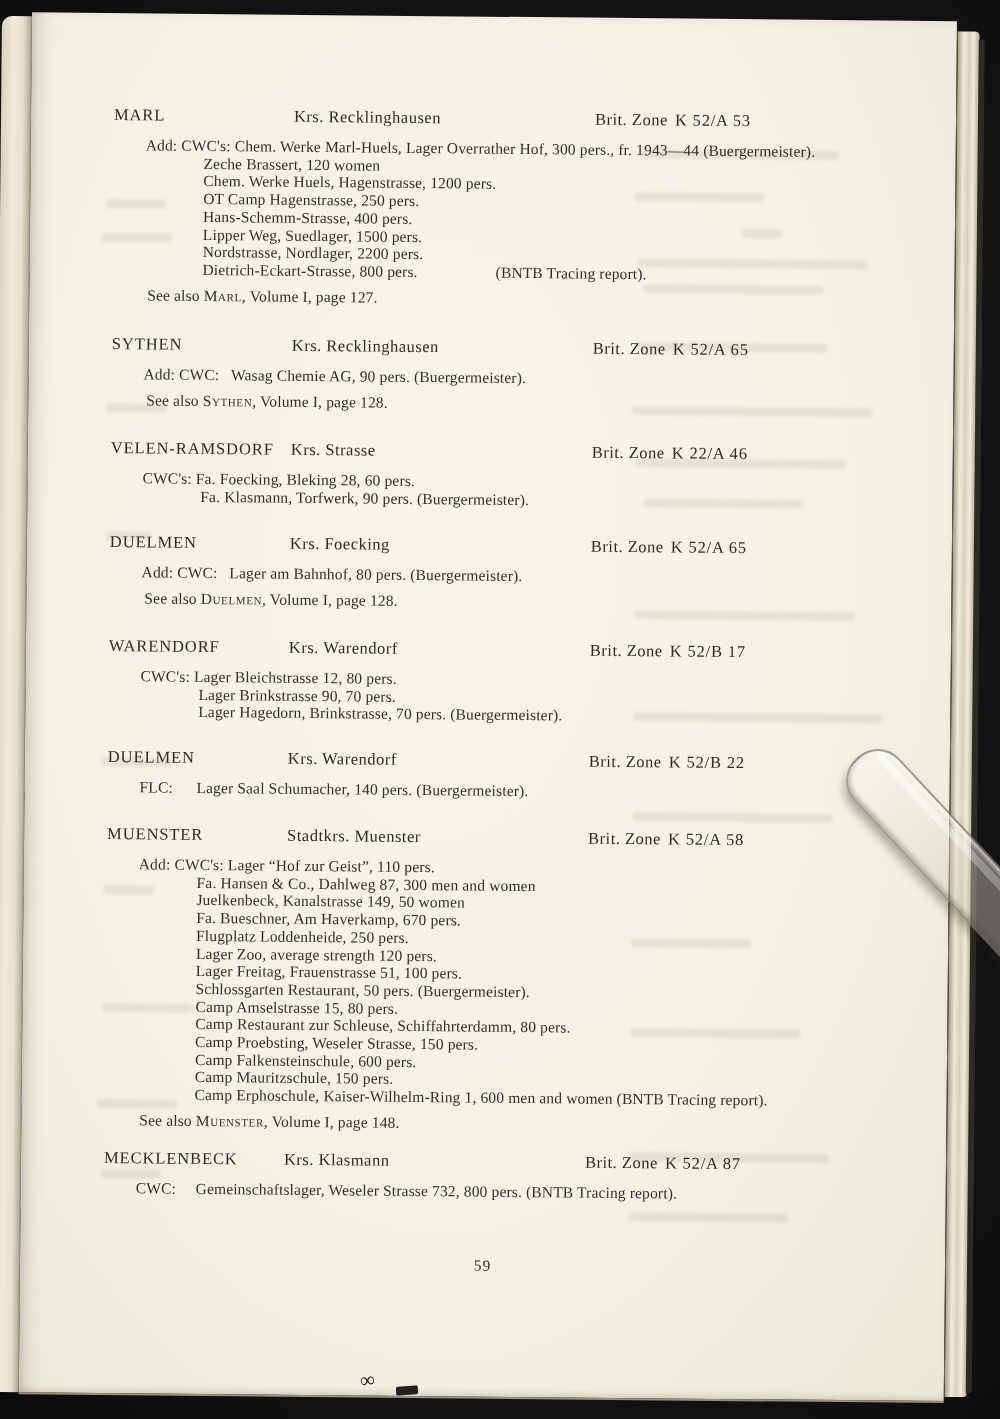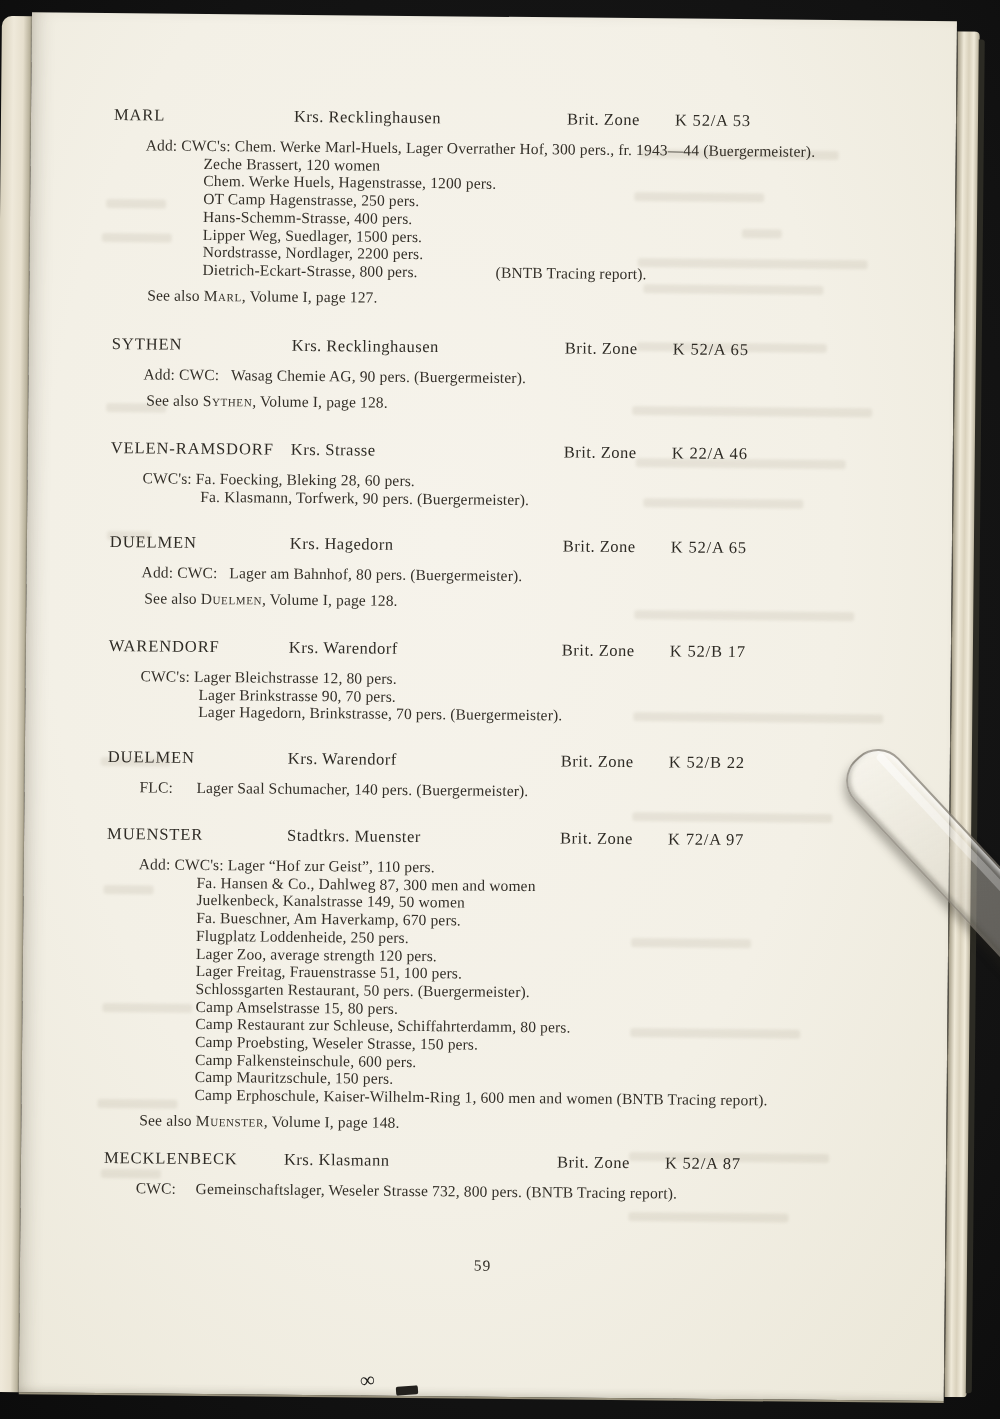--- a/index.html
+++ b/index.html
@@ -19,21 +19,21 @@
         background:linear-gradient(90deg,#a59d87 0%,#efe9d8 28%,#d9d1bc 52%,#f0ead9 74%,#b0a892 100%);
         border-left:1px solid #6f6a5c;border-radius:0 5px 4px 0;}
   .edge-sliver{position:absolute;left:977px;top:18px;width:6px;height:1354px;
         background:#2c2b24;border-radius:0 3px 3px 0;}
 
   .entry{position:absolute;left:0;width:925px;}
   .ehead{position:relative;height:21px;font-size:16.5px;letter-spacing:.9px;color:#2e2b25;}
   .ehead span{position:absolute;top:0;white-space:nowrap;}
   .ename{left:83px;}
   .edist{left:263px;letter-spacing:.5px;}
-  .ezone{left:536px;letter-spacing:.5px;text-align:center;}
+  .ezone{left:564px;letter-spacing:.5px;text-align:center;}
   .ecode{left:644px;letter-spacing:.8px;}
   .body{margin:10px 8px 0 173px;font-size:15.5px;letter-spacing:.15px;}
   .line{line-height:17.7px;white-space:nowrap;}
   .lead{text-indent:-58px;}
   .see-also{margin-left:-55px;margin-top:8px;}
   .sc{font-variant:small-caps;letter-spacing:.6px;}
   .rnote{margin-left:78px;}
   .page-number{position:absolute;left:0;width:925px;text-align:center;font-size:15.5px;
         letter-spacing:1px;top:1240px;}
 
@@ -130,21 +130,21 @@
         </div>
         <div class="body">
           <div class="line lead">CWC's: Fa. Foecking, Bleking 28, 60 pers.</div>
           <div class="line">Fa. Klasmann, Torfwerk, 90 pers. (Buergermeister).</div>
         </div>
       </section>
 
       <section class="entry" style="top:519px;">
         <div class="ehead">
           <span class="ename">DUELMEN</span>
-          <span class="edist">Krs. Hagedorn</span>
+          <span class="edist">Krs. Foecking</span>
           <span class="ezone">Brit. Zone</span>
           <span class="ecode">K 52/A 65</span>
         </div>
         <div class="body">
           <div class="line lead">Add: CWC:  Lager am Bahnhof, 80 pers. (Buergermeister).</div>
           <div class="line see-also"><span>See also </span><span class="sc">Duelmen</span><span>, Volume I, page 128.</span></div>
         </div>
       </section>
 
       <section class="entry" style="top:623px;">
@@ -171,21 +171,21 @@
         <div class="body">
           <div class="line lead">FLC:  Lager Saal Schumacher, 140 pers. (Buergermeister).</div>
         </div>
       </section>
 
       <section class="entry" style="top:811px;">
         <div class="ehead">
           <span class="ename">MUENSTER</span>
           <span class="edist">Stadtkrs. Muenster</span>
           <span class="ezone">Brit. Zone</span>
-          <span class="ecode">K 72/A 97</span>
+          <span class="ecode">K 52/A 58</span>
         </div>
         <div class="body">
           <div class="line lead">Add: CWC's: Lager “Hof zur Geist”, 110 pers.</div>
           <div class="line">Fa. Hansen &amp; Co., Dahlweg 87, 300 men and women</div>
           <div class="line">Juelkenbeck, Kanalstrasse 149, 50 women</div>
           <div class="line">Fa. Bueschner, Am Haverkamp, 670 pers.</div>
           <div class="line">Flugplatz Loddenheide, 250 pers.</div>
           <div class="line">Lager Zoo, average strength 120 pers.</div>
           <div class="line">Lager Freitag, Frauenstrasse 51, 100 pers.</div>
           <div class="line">Schlossgarten Restaurant, 50 pers. (Buergermeister).</div>

